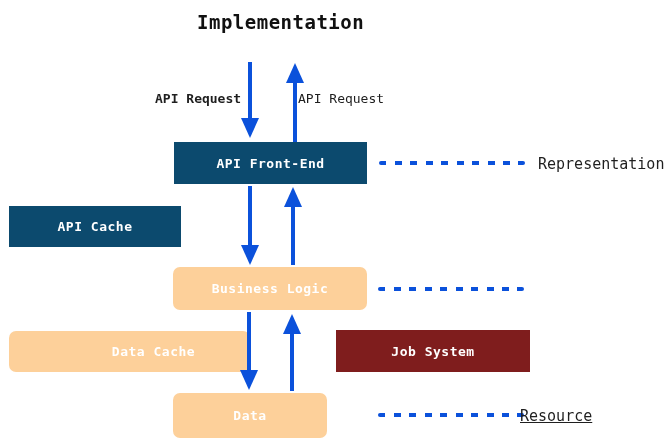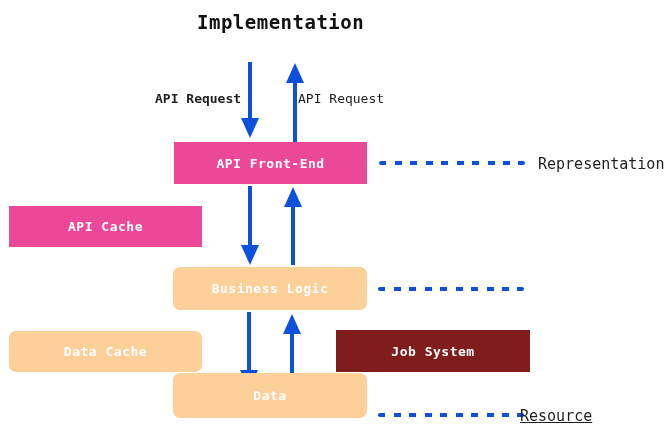--- a/index.html
+++ b/index.html
@@ -36,30 +36,30 @@
     position: absolute;
     display: flex;
     align-items: center;
     justify-content: center;
     color: #ffffff;
     font-size: 13px;
     font-weight: bold;
     letter-spacing: 0.5px;
     white-space: nowrap;
   }
-  .box.blue   { background: #ec4899; }
+  .box.blue   { background: #0c4a6e; }
   .box.orange { background: #fdd09a; border-radius: 7px; }
   .box.gray   { background: #7f1d1d; }
 
   #box-api-front-end  { left: 174px; top: 142px; width: 193px; height: 42px; }
-  #box-api-cache      { left: 9px;   top: 206px; width: 193px; height: 41px; }
+  #box-api-cache      { left: 9px;   top: 206px; width: 172px; height: 41px; }
   #box-business-logic { left: 173px; top: 267px; width: 194px; height: 43px; }
-  #box-data-cache     { left: 9px;   top: 331px; width: 193px; height: 41px; }
+  #box-data-cache     { left: 9px;   top: 331px; width: 193px; height: 41px; padding-left: 48px; }
   #box-job-system     { left: 336px; top: 330px; width: 194px; height: 42px; }
-  #box-data           { left: 173px; top: 373px; width: 194px; height: 45px; text-align: center; }
+  #box-data           { left: 173px; top: 393px; width: 154px; height: 45px; text-align: center; }
 
   .arr {
     position: absolute;
     width: 4px;
     background: #0b51db;
   }
   .arr::after {
     content: '';
     position: absolute;
     left: 50%;

